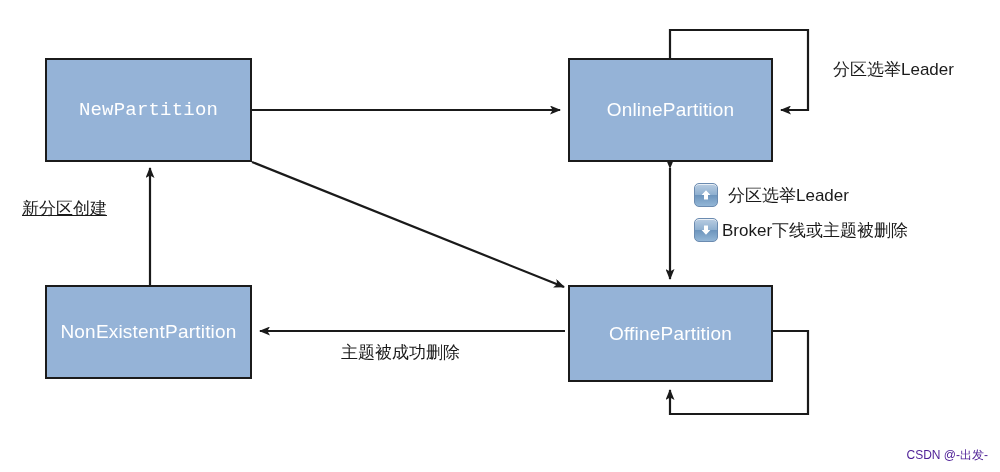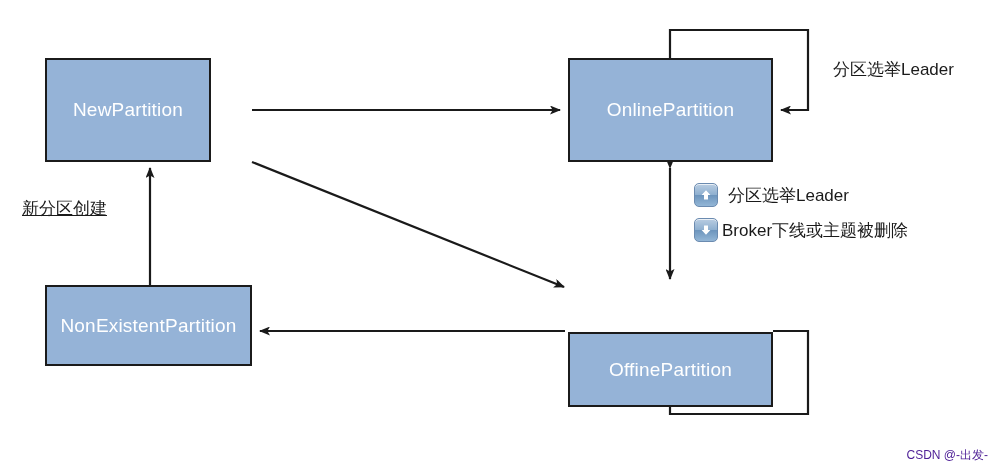--- a/index.html
+++ b/index.html
@@ -118,41 +118,42 @@
 
     <g>
       <path d="M 670 58 L 670 30 L 808 30 L 808 110 L 781 110" fill="none" stroke="#1a1a1a" stroke-width="2.2" marker-end="url(#arrowhead)"></path>
     </g>
 
     <g>
       <path d="M 773 331 L 808 331 L 808 414 L 670 414 L 670 390" fill="none" stroke="#1a1a1a" stroke-width="2.2" marker-end="url(#arrowhead)"></path>
     </g>
   </svg>
 
-  <div class="state-node" style="left:45px; top:58px; width:166px; height:104px;">
+  <div class="state-node" style="left:45px; top:58px; width:207px; height:104px;font-family:Liberation Mono, monospace;">
     <span>NewPartition</span>
   </div>
 
   <div class="state-node" style="left:568px; top:58px; width:205px; height:104px;">
     <span>OnlinePartition</span>
   </div>
 
-  <div class="state-node" style="left:45px; top:285px; width:207px; height:81px;">
+  <div class="state-node" style="left:45px; top:285px; width:207px; height:94px;">
     <span>NonExistentPartition</span>
   </div>
 
-  <div class="state-node" style="left:568px; top:285px; width:205px; height:75px;margin-top:47px;">
+  <div class="state-node" style="left:568px; top:285px; width:205px; height:97px;">
     <span>OffinePartition</span>
   </div>
 
 
   <div class="edge-label" style="left:833px; top:61px;">分区选举Leader</div>
 
   <div class="edge-label" style="left:22px; top:200px;text-decoration:underline;">新分区创建</div>
 
+  <div class="edge-label" style="left:341px; top:344px;">主题被成功删除</div>
 
   <div class="legend">
     <div class="legend-row">
       <span class="glyph-btn">
         <svg width="14" height="14" viewBox="0 0 14 14">
           <path d="M7 2.2 L11.4 7 L9 7 L9 11.4 L5 11.4 L5 7 L2.6 7 Z" fill="#ffffff"></path>
         </svg>
       </span>
       <span class="legend-text">分区选举Leader</span>
     </div>

